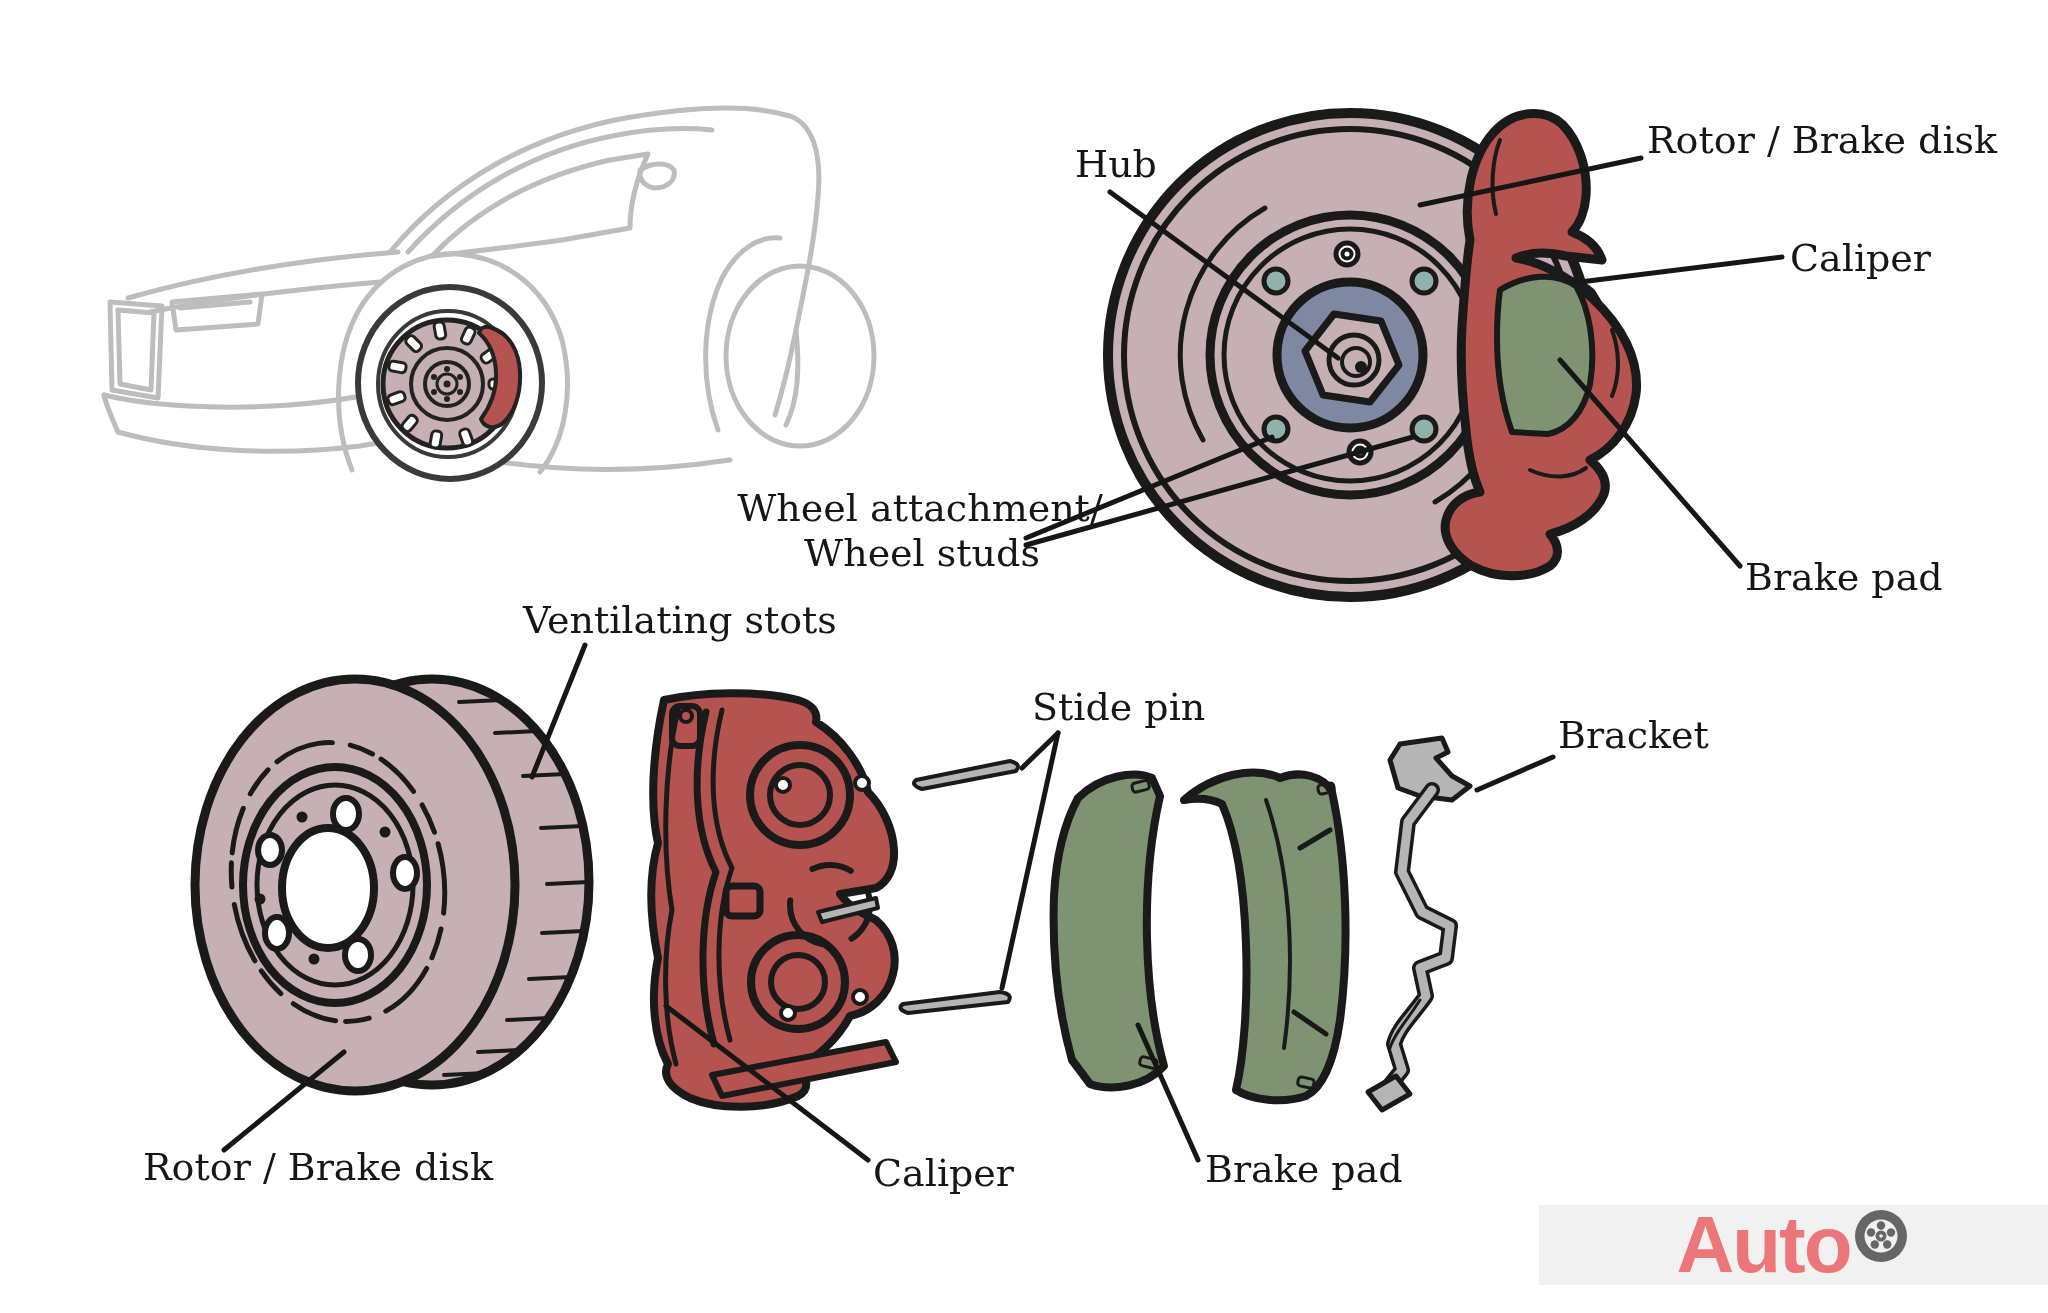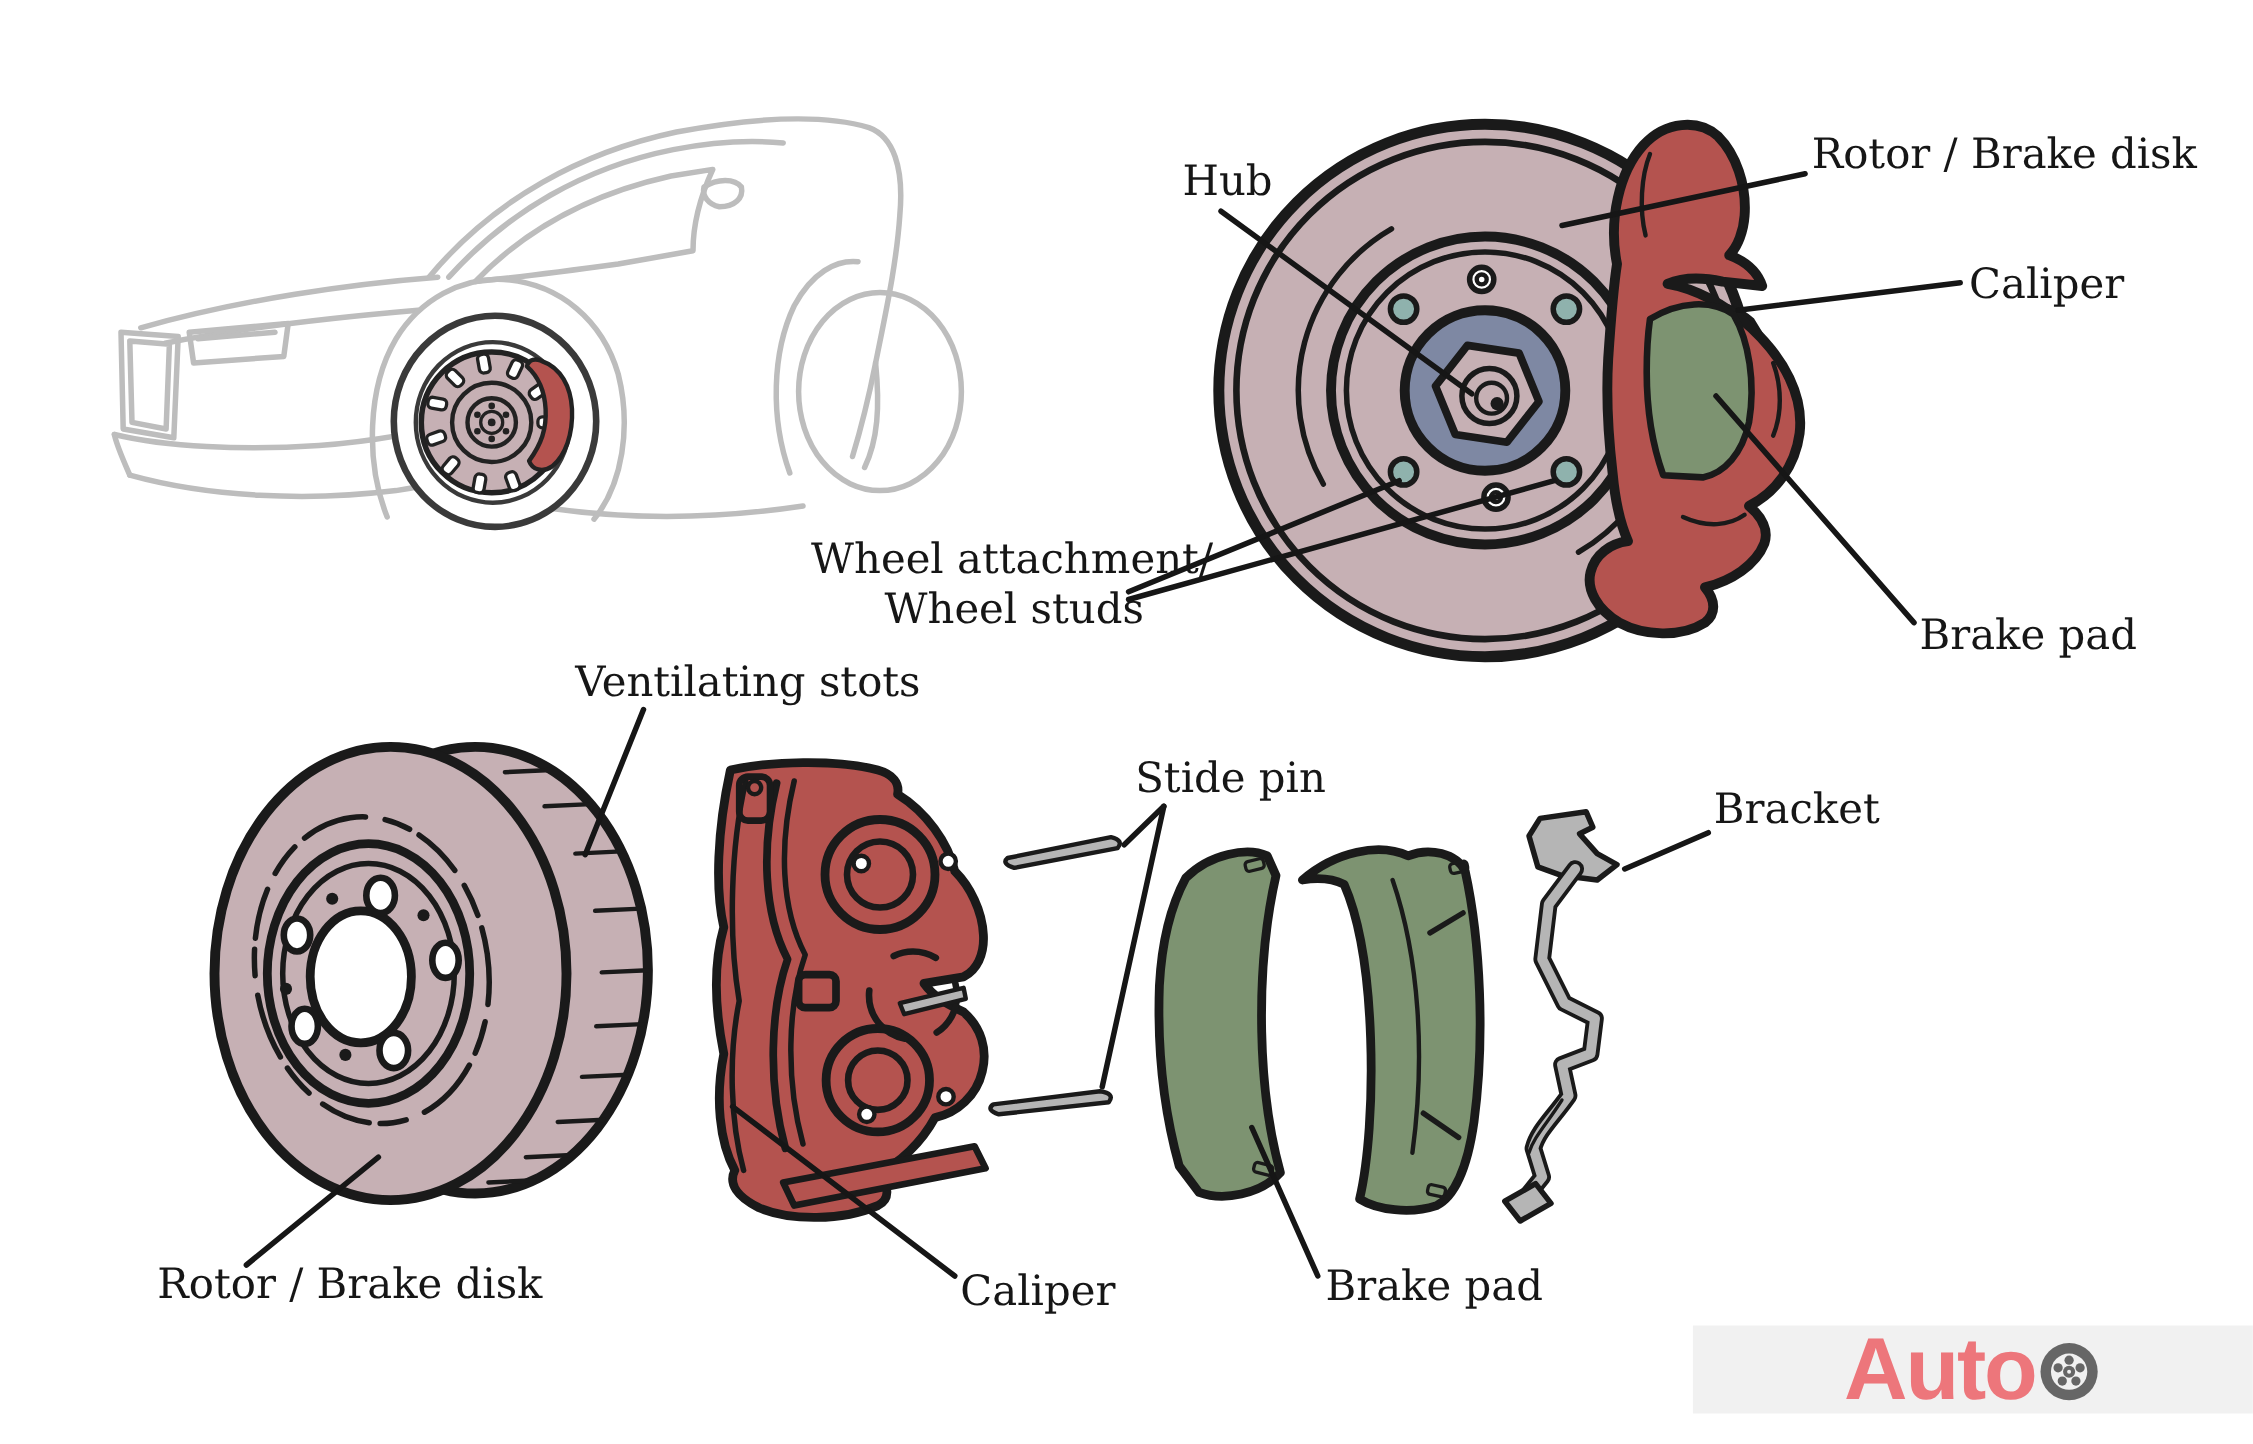--- a/index.html
+++ b/index.html
@@ -13,21 +13,21 @@
   .k6{stroke:#1a1a1a;stroke-width:6;fill:none;stroke-linecap:round;stroke-linejoin:round;}
   .k7{stroke:#1a1a1a;stroke-width:7;fill:none;stroke-linecap:round;stroke-linejoin:round;}
   .k8{stroke:#1a1a1a;stroke-width:8;fill:none;stroke-linecap:round;stroke-linejoin:round;}
   .k9{stroke:#1a1a1a;stroke-width:9;fill:none;stroke-linecap:round;stroke-linejoin:round;}
   .fillk{stroke:#1a1a1a;stroke-linejoin:round;stroke-linecap:round;}
   .car{stroke:#bdbdbd;stroke-width:5;fill:none;stroke-linecap:round;stroke-linejoin:round;}
   .leader{stroke:#161616;stroke-width:5;fill:none;stroke-linecap:round;}
   .lbl{font-family:"DejaVu Serif", serif;font-size:38px;fill:#161616;}
   
   #logo{position:absolute;left:1539px;top:1205px;width:509px;height:80px;
-        background:#f1f1f1;display:flex;align-items:center;justify-content:center;}
+        background:#f1f1f1;display:flex;align-items:flex-start;justify-content:center;}
   #logo .t{font-weight:700;font-size:80px;letter-spacing:-2px;line-height:1;}
   #logo .t.accent{color:#ed767b;}
   #logo .t.rest{color:#7b7b7b;}
   #logo svg{position:static;margin:0 1px;}
 </style>
 </head>
 <body>
 
 <svg width="2048" height="1313" viewBox="0 0 2048 1313">
 

